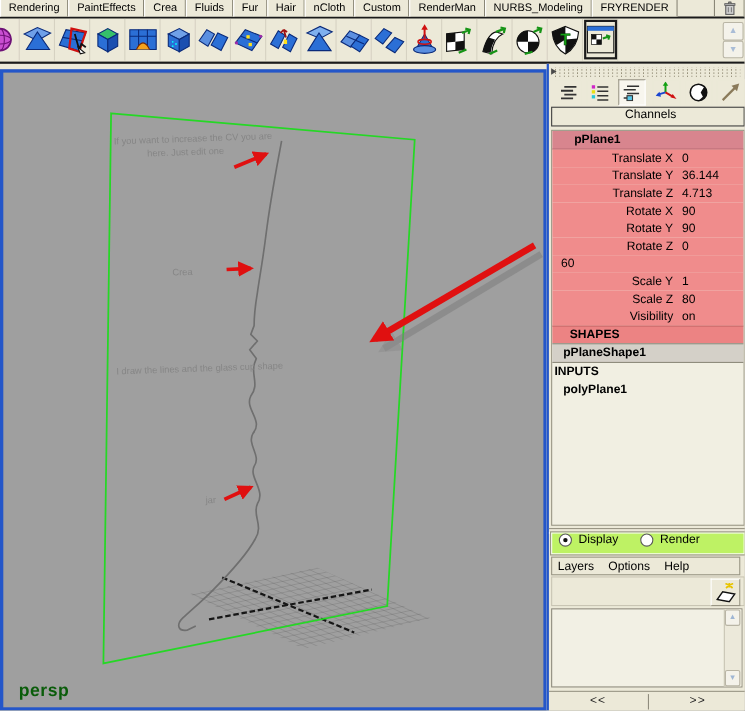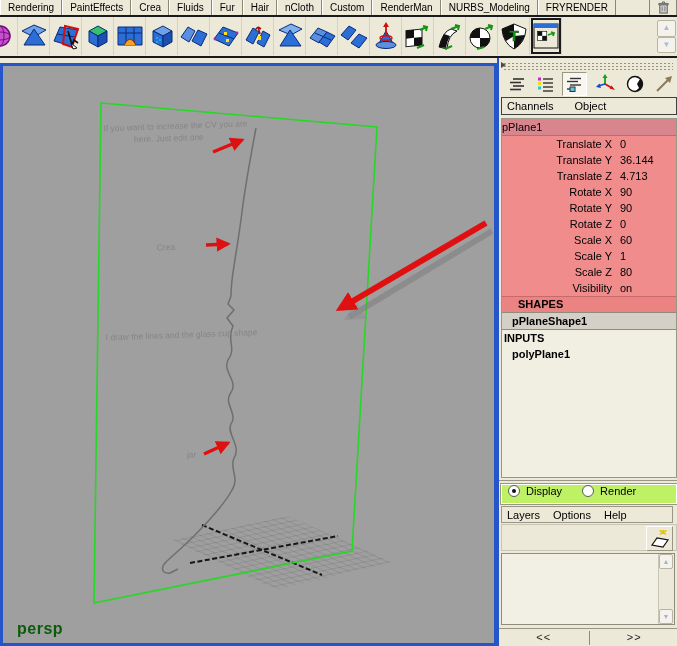--- a/index.html
+++ b/index.html
@@ -34,25 +34,25 @@
   #handle{left:4px;top:3px;width:170px;height:9px;
           background-image:radial-gradient(#98927c 0.8px,transparent 0.9px);background-size:4px 3px;background-position:8px 1px;}
   #handle .tri{position:absolute;left:-2px;top:1px;width:0;height:0;border-left:5px solid #4a4a4a;
           border-top:3px solid transparent;border-bottom:3px solid transparent;}
   #cbtools{left:2px;top:13px;width:176px;height:26px;display:flex;align-items:center;gap:3px;padding-left:3px;box-sizing:border-box;}
   .tbtn{width:24px;height:22px;display:flex;align-items:center;justify-content:center;background:#ECE9D8;
         border:1px solid #ECE9D8;}
   .tbtn.pressed{background:#f8f6ee;border:1px solid #9a9685;border-right-color:#fff;border-bottom-color:#fff;}
   #cbtools .spacer{flex:1;}
   #cbmenus{left:2px;top:39px;width:176px;height:18px;border:1px solid #404040;background:#ECE9D8;
-           display:flex;align-items:center;gap:21px;padding-left:5px;box-sizing:border-box;}
+           display:flex;align-items:center;gap:8px;padding-left:5px;box-sizing:border-box;flex-direction:column;}
   .menu-item{cursor:default;}
 
   #chbox{left:2px;top:60px;width:176px;height:360px;background:#F1EFE2;border:1px solid #9a9685;box-sizing:border-box;overflow:hidden;}
-  #node-header{height:16px;line-height:16px;background:#D8858E;font-weight:normal;padding-left:0;border-bottom:1px solid #b86c74;}
+  #node-header{height:16px;line-height:16px;background:#D8858E;font-weight:bold;padding-left:20px;border-bottom:1px solid #b86c74;}
   .chrow{height:16px;line-height:16px;display:flex;background:#F08C8C;}
   .chrow .lab{width:110px;text-align:right;}
   .chrow .val{margin-left:8px;flex:1;}
   #shapes-header{height:15px;line-height:15px;background:#EC8383;font-weight:bold;padding-left:16px;border-top:1px solid #c96a6a;}
   #shape-row{height:16px;line-height:16px;background:#D4D0C8;font-weight:bold;padding-left:10px;
              border-top:1px solid #8f8c7d;border-bottom:1px solid #8f8c7d;}
   #inputs-header{height:16px;line-height:16px;font-weight:bold;padding-left:2px;}
   #input-row{height:16px;line-height:16px;font-weight:bold;padding-left:10px;}
 
   #groove{left:0px;top:422px;width:180px;height:3px;border-top:1px solid #9a9685;border-bottom:1px solid #fff;}
@@ -411,21 +411,20 @@
       </div>
     <div class="chrow">
         <span class="lab">Rotate Y</span>
         <span class="val">90</span>
       </div>
     <div class="chrow">
         <span class="lab">Rotate Z</span>
         <span class="val">0</span>
       </div>
     <div class="chrow">
-        <span class="lab">Scale X</span>
         <span class="val">60</span>
       </div>
     <div class="chrow">
         <span class="lab">Scale Y</span>
         <span class="val">1</span>
       </div>
     <div class="chrow">
         <span class="lab">Scale Z</span>
         <span class="val">80</span>
       </div>

